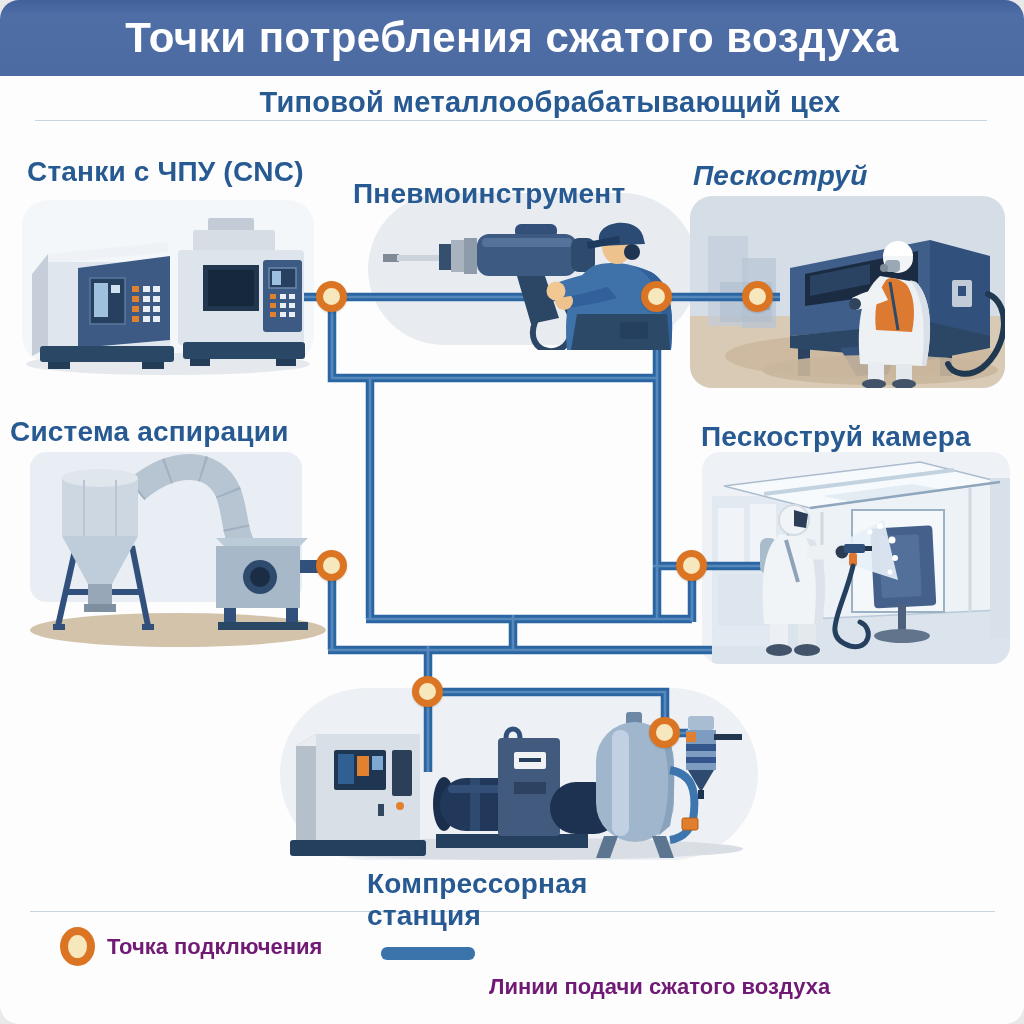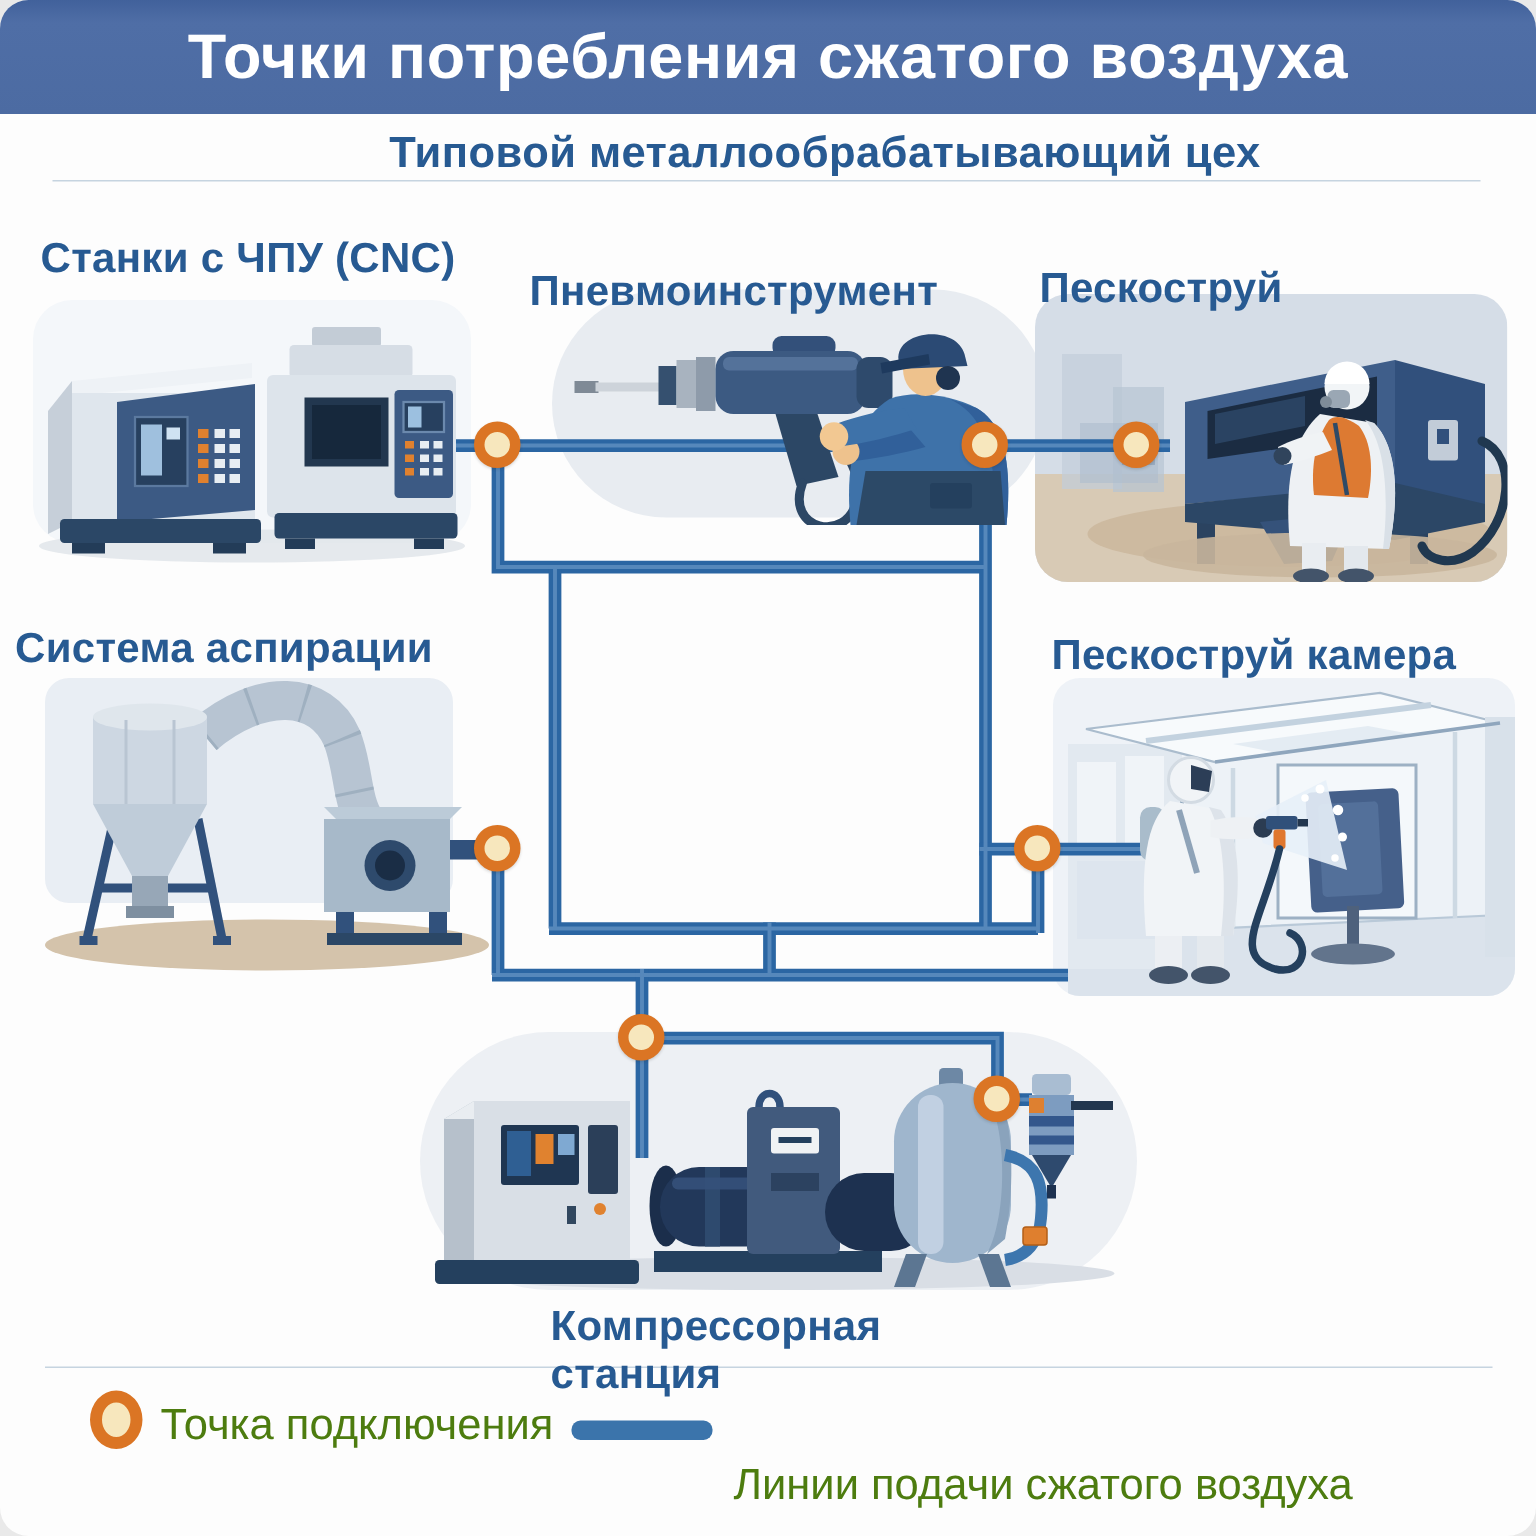--- a/index.html
+++ b/index.html
@@ -31,37 +31,37 @@
   .pipe-base{stroke:var(--pipe-blue);stroke-width:8.5;fill:none;}
   .pipe-core{stroke:var(--pipe-highlight);stroke-width:2.6;fill:none;opacity:.85;}
   
   .illus{z-index:3;}
   
   .node{width:17px;height:17px;border:7px solid var(--node-ring-orange);border-radius:50%;
     background:var(--node-fill-cream);z-index:4;box-shadow:0 1px 2px rgba(40,40,40,.18);}
   
   .legend-node{width:19px;height:23px;border:8px solid var(--node-ring-orange);border-radius:50%;
     background:var(--node-fill-cream);z-index:4;}
-  .legend-label{color:#4d7c0f;font-size:29px;font-weight:normal;z-index:4;}
+  .legend-label{color:#701a75;font-size:22px;font-weight:bold;z-index:4;}
   .legend-line{width:94px;height:13px;border-radius:6px;background:#3b74ab;z-index:4;}
 </style>
 </head>
 <body>
 
 <div id="canvas">
 
   <div class="abs header">
     <h1>Точки потребления сжатого воздуха</h1>
   </div>
   <div class="abs subtitle">Типовой металлообрабатывающий цех</div>
   <div class="abs rule" style="left:35px;top:120px;width:952px;"></div>
 
   <div class="abs sec-title" style="left:27px;top:156px;">Станки с ЧПУ (CNC)</div>
   <div class="abs sec-title" style="left:353px;top:178px;">Пневмоинструмент</div>
-  <div class="abs sec-title" style="left:693px;top:176px;">Пескоструй</div>
+  <div class="abs sec-title" style="left:693px;top:160px;font-style:italic;">Пескоструй</div>
   <div class="abs sec-title" style="left:10px;top:416px;">Система аспирации</div>
   <div class="abs sec-title" style="left:701px;top:421px;">Пескоструй камера</div>
   <div class="abs sec-title" style="left:367px;top:868px;">Компрессорная станция</div>
 
   <div class="abs card" style="left:22px;top:200px;width:292px;height:162px;border-radius:26px;background:#f4f7fa;"></div>
   <div class="abs card capsule" style="left:368px;top:193px;width:330px;height:152px;"></div>
 
   <div class="abs card" style="left:690px;top:196px;width:315px;height:192px;border-radius:22px;overflow:hidden;">
     <svg width="315" height="192" viewBox="0 0 315 192">
       <rect width="315" height="192" fill="#d5dde7"></rect>

